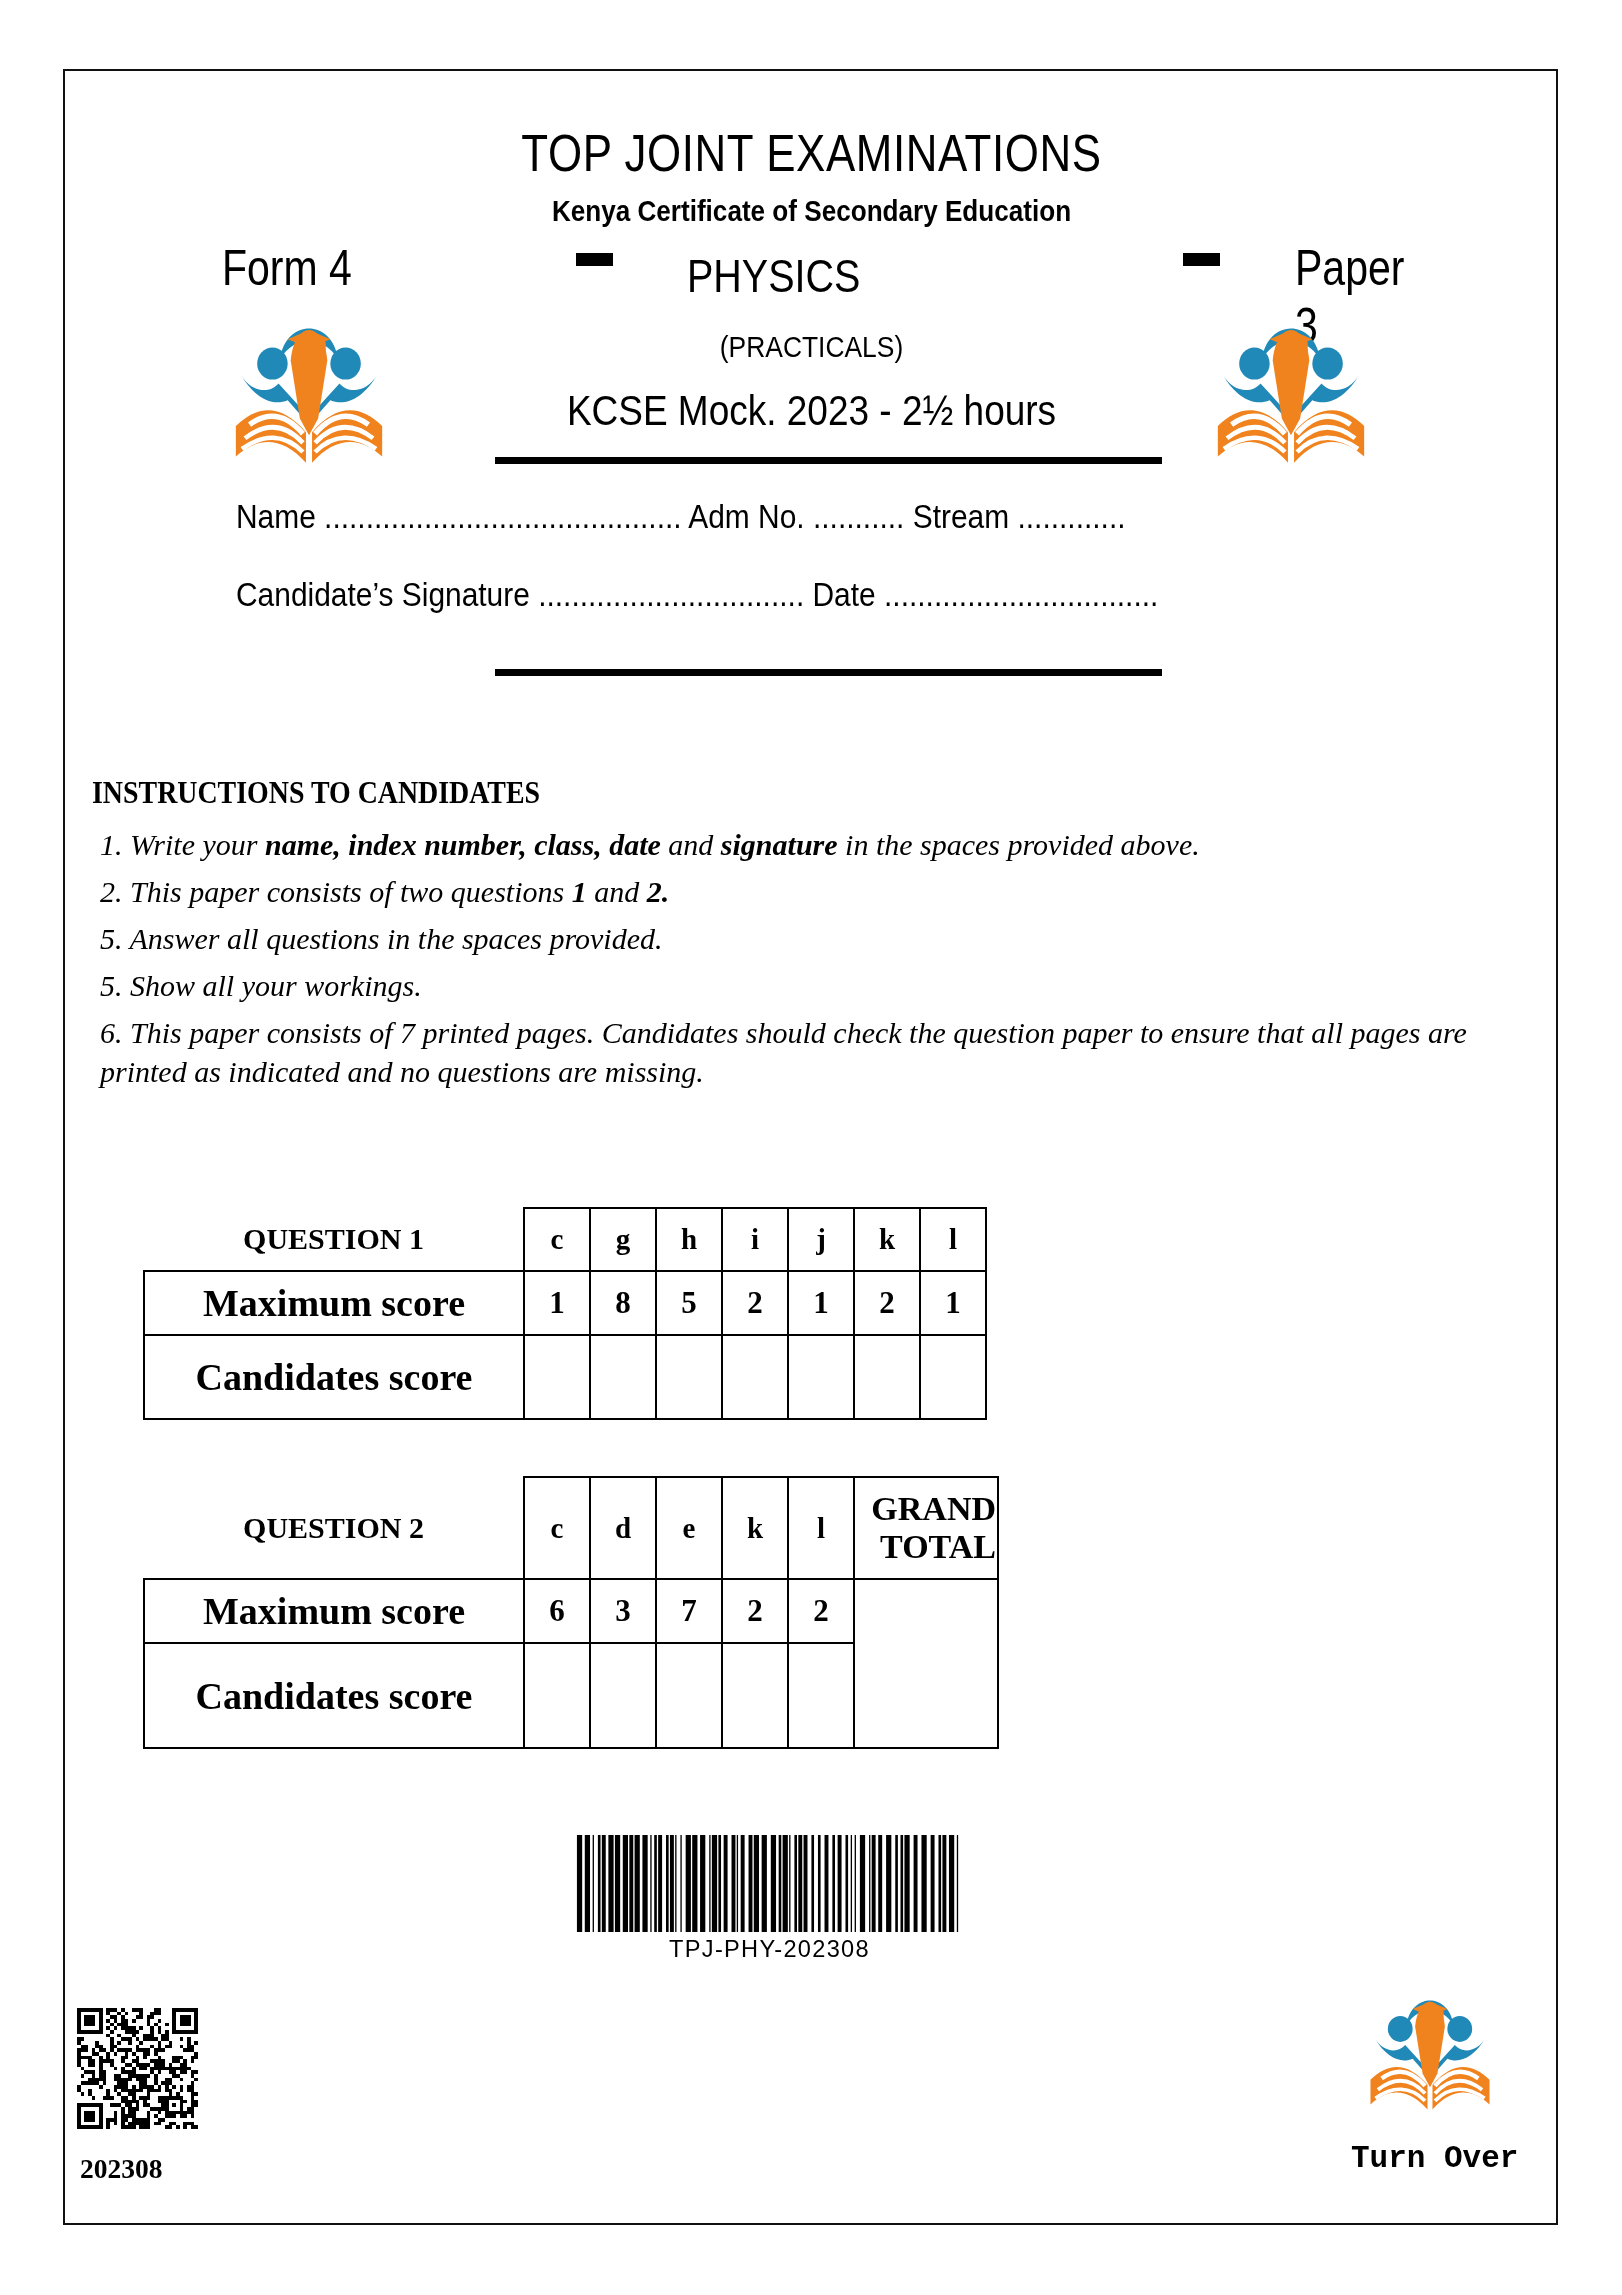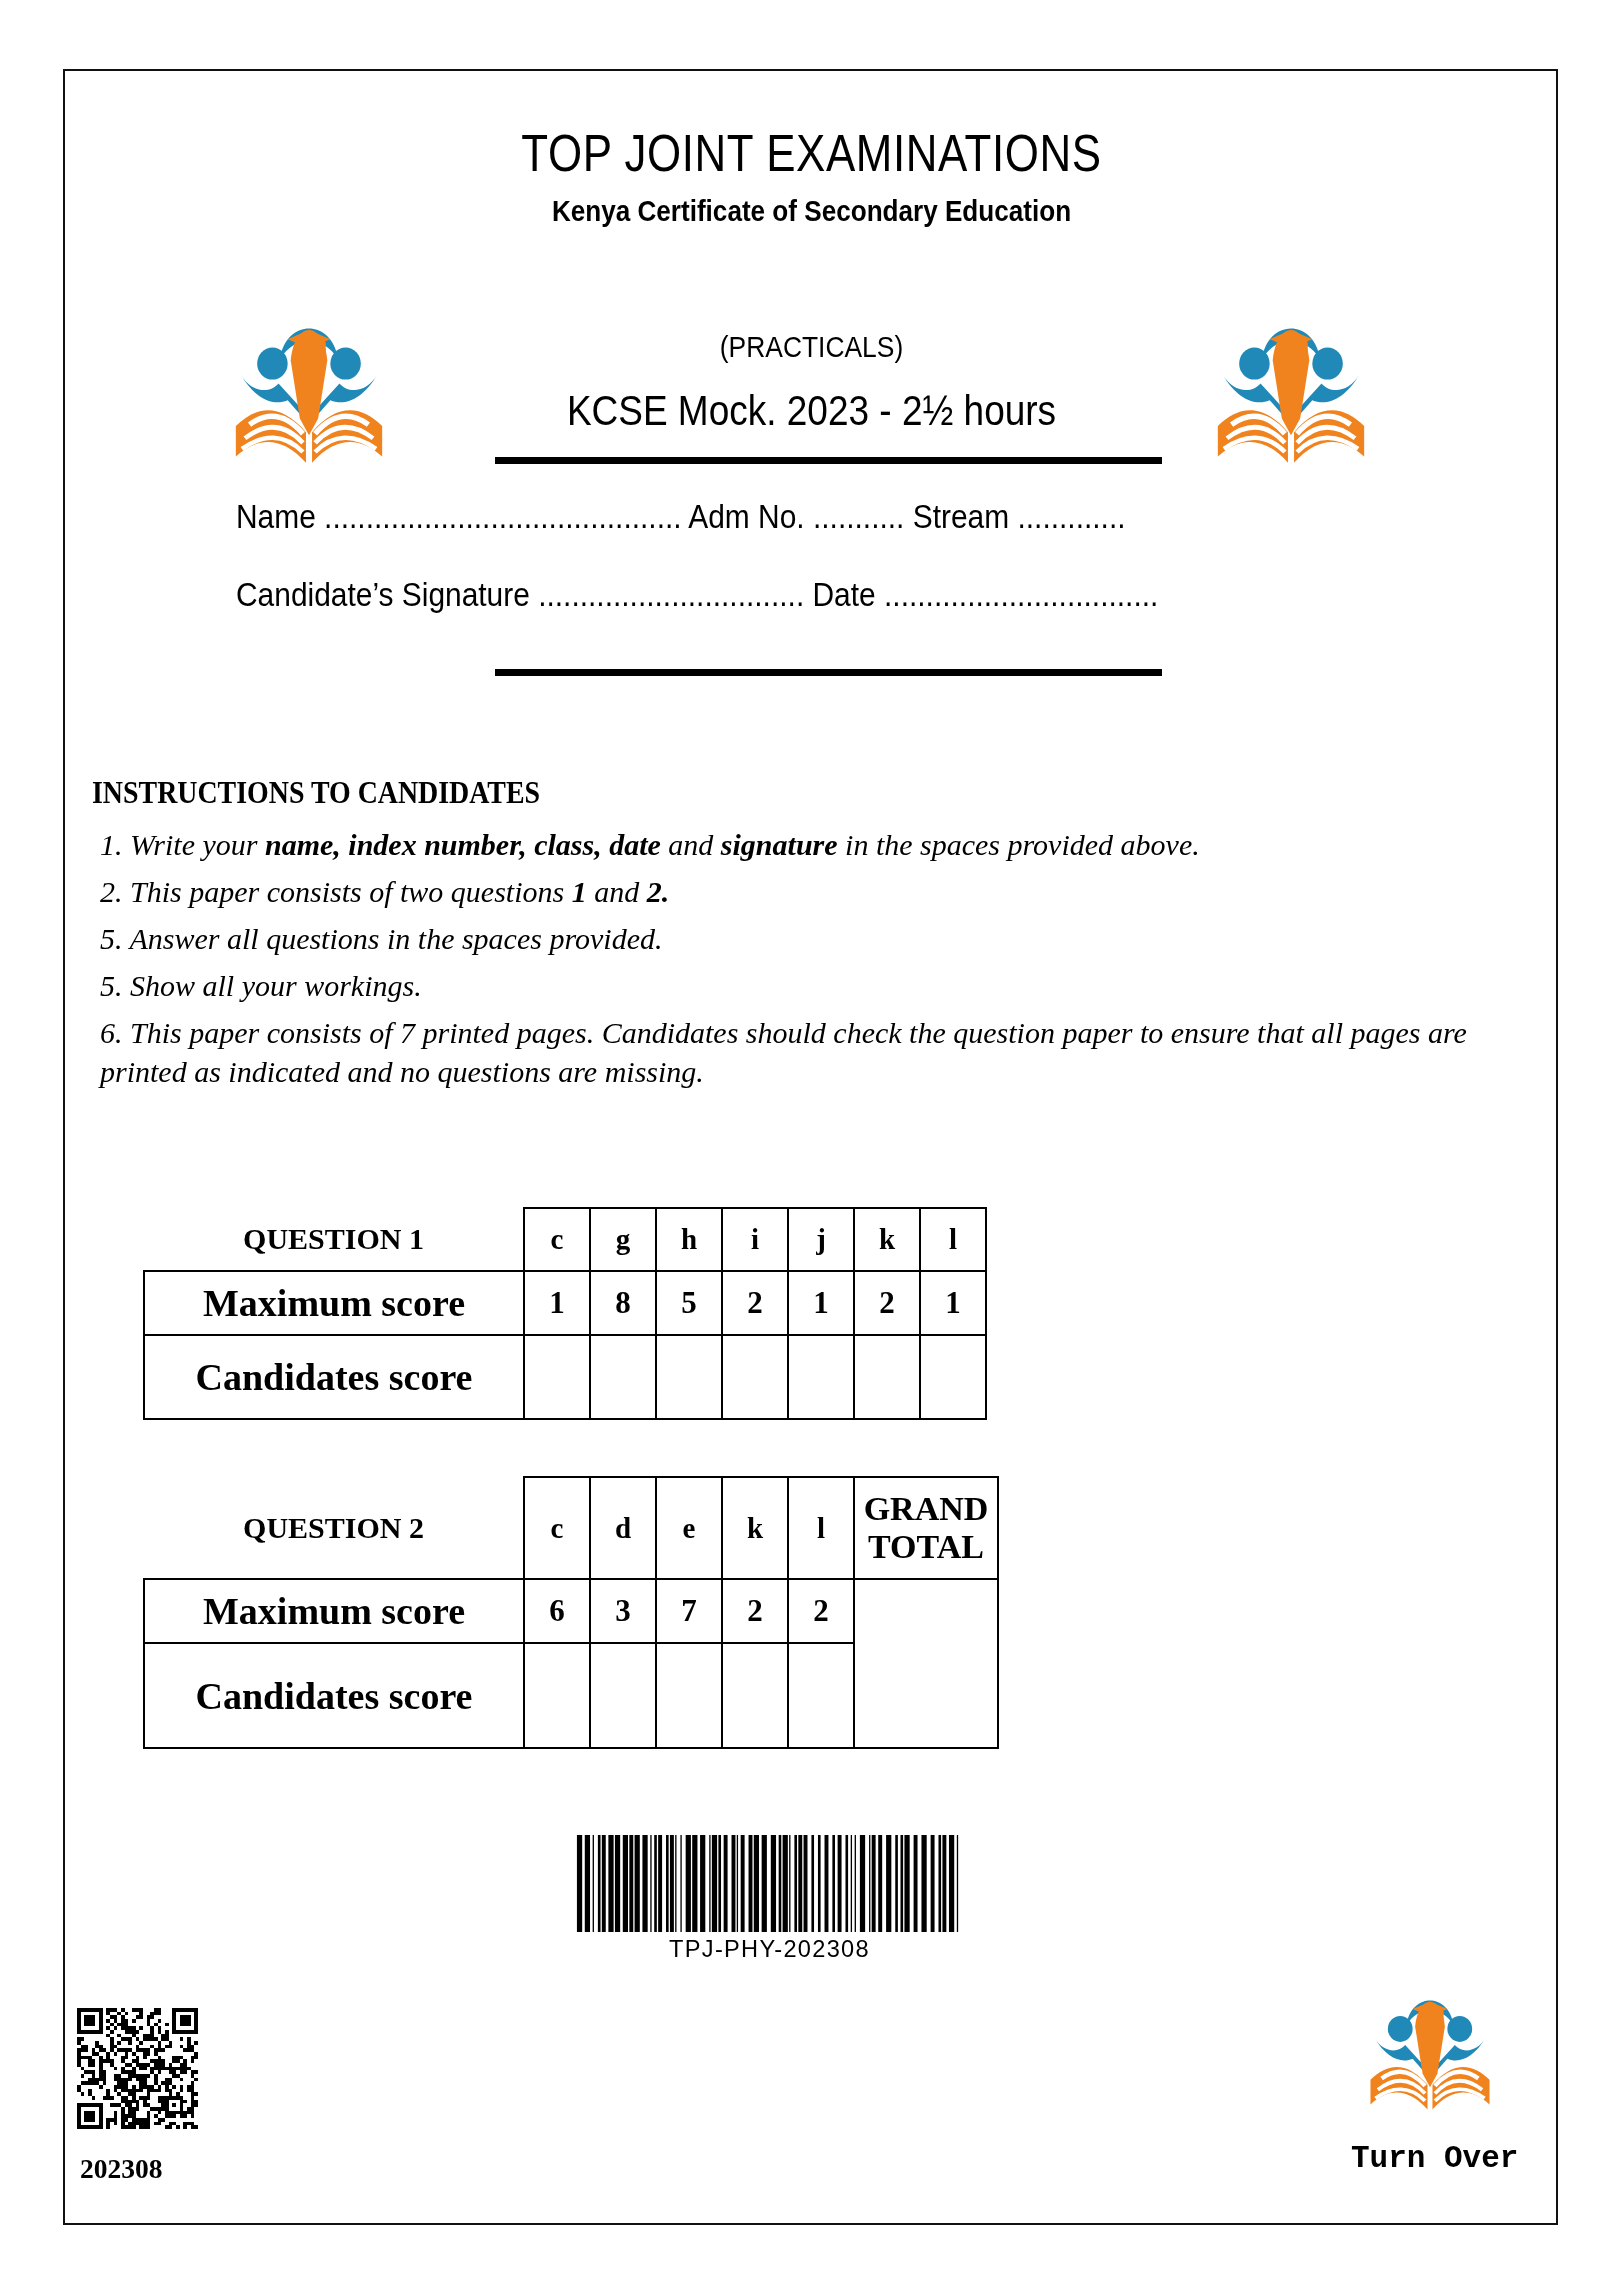--- a/index.html
+++ b/index.html
@@ -227,21 +227,21 @@
   .grand-cell { font-size: 34px; font-weight: bold; line-height: 1.12; }
 
   #table1 { left: 143px; top: 1207px; padding-left: 7px; }
   #table1 .col { width: 62px; }
   #table1 tr.hdr td { height: 59px; }
   #table1 tr.max td { height: 60px; }
   #table1 tr.cand td { height: 80px; }
 
   #table2 { left: 143px; top: 1476px; }
   #table2 .col { width: 62px; }
-  #table2 .gt-col { width: 140px; }
+  #table2 .gt-col { width: 140px; text-align: right; }
   #table2 tr.hdr td { height: 98px; }
   #table2 tr.max td { height: 60px; }
   #table2 tr.cand td { height: 101px; }
 
   
   .barcode-wrap {
     position: absolute;
     left: 573px;
     top: 1835px;
     width: 393px;
@@ -285,20 +285,27 @@
 </head>
 <body>
 
 <div class="page">
 
   <div class="page-border"></div>
 
   <div class="exam-title">TOP JOINT EXAMINATIONS</div>
   <div class="exam-subtitle">Kenya Certificate of Secondary Education</div>
 
+  <div class="title-row">
+    <div class="form-label">Form 4</div>
+    <div class="dash1"></div>
+    <div class="subject-label">PHYSICS</div>
+    <div class="dash2"></div>
+    <div class="paper-label">Paper 3</div>
+  </div>
 
   <div class="practicals-label">(PRACTICALS)</div>
   <div class="mock-label">KCSE Mock. 2023 - 2½ hours</div>
 
   <div class="rule-top"></div>
   <div class="rule-bottom"></div>
 
   <svg class="logo logo-left" viewBox="0 0 200 185">
     <g>
       <ellipse cx="52" cy="48" rx="20" ry="21" fill="#2089B7"></ellipse>

